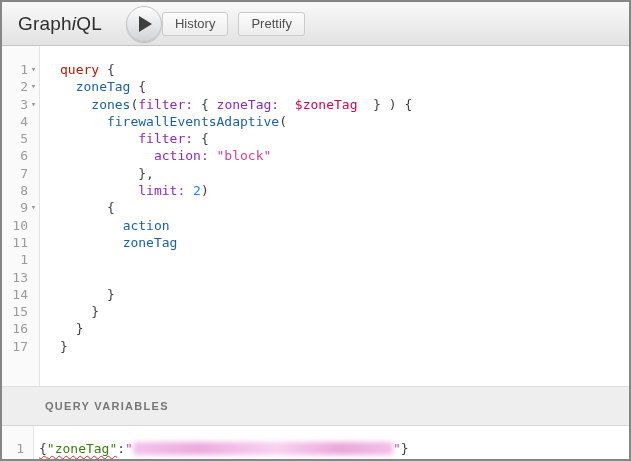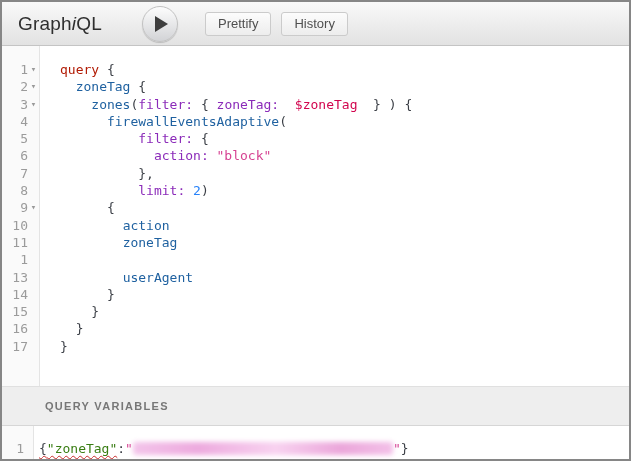--- a/index.html
+++ b/index.html
@@ -16,21 +16,21 @@
   
   .topbar {
     height:44px; flex:none;
     display:flex; align-items:center;
     padding:0 14px 0 16px;
     background:linear-gradient(#f9f9f9,#e2e2e2);
     border-bottom:1px solid #c4c4c4;
   }
   .logo {
     font-size:19px; color:#2f2f2f; font-weight:500;
-    letter-spacing:.2px; cursor:default; margin-right:30px;
+    letter-spacing:.2px; cursor:default; margin-right:14px;
   }
   .logo em { font-style:italic; font-weight:500; }
   .execute-btn {
     width:36px; height:36px; border-radius:50%;
     border:1px solid #c2c2c2;
     background:linear-gradient(#fdfdfd,#d2d3d6);
     box-shadow:0 1px 1px rgba(0,0,0,.18);
     display:flex; align-items:center; justify-content:center;
     cursor:pointer; margin-left:10px; flex:none;
   }
@@ -119,22 +119,22 @@
 </head>
 <body>
 
 <div class="app">
 
   <div class="topbar">
     <div class="logo"><span>Graph</span><em>i</em><span>QL</span></div>
     <button class="execute-btn">
       <span class="play-tri"></span>
     </button>
+    <button class="tb-btn">History</button>
     <button class="tb-btn first">Prettify</button>
-    <button class="tb-btn">History</button>
   </div>
 
   <div class="editor query-editor">
     <div id="code-lines">
         <div class="cm-line">
           <div class="ln-cell">
             <span class="ln-num">1</span>
             <span class="fold">▾</span>
           </div>
           <div class="code-cell"><span class="tok-keyword">query</span><span class="tok-punc"> {</span></div>
@@ -213,21 +213,20 @@
           <div class="ln-cell">
             <span class="ln-num">1</span>
             <span class="fold"></span>
           </div>
         </div>
         <div class="cm-line">
           <div class="ln-cell">
             <span class="ln-num">13</span>
             <span class="fold"></span>
           </div>
-          <div class="code-cell"><span class="tok-punc">        </span><span class="tok-field">userAgent</span></div>
         </div>
         <div class="cm-line">
           <div class="ln-cell">
             <span class="ln-num">14</span>
             <span class="fold"></span>
           </div>
           <div class="code-cell"><span class="tok-punc">      }</span></div>
         </div>
         <div class="cm-line">
           <div class="ln-cell">

